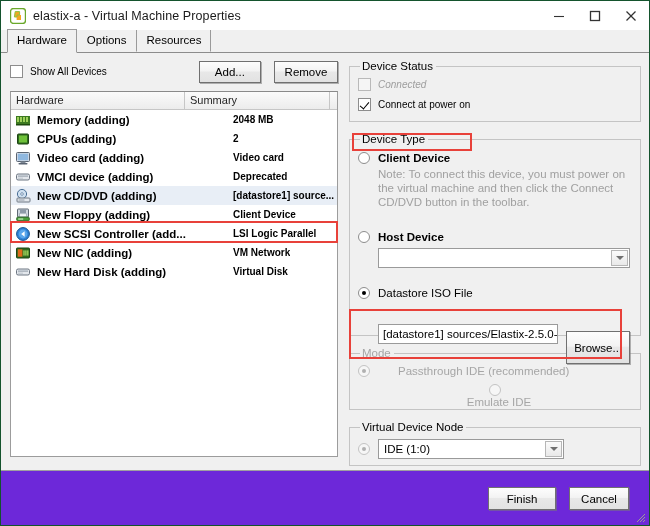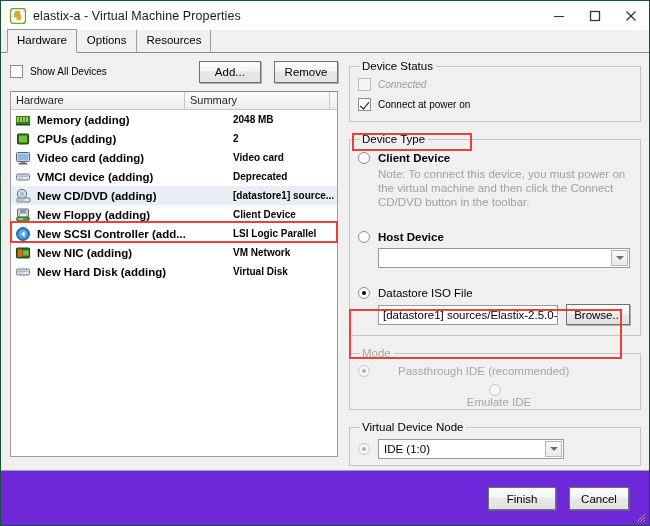--- a/index.html
+++ b/index.html
@@ -550,21 +550,21 @@
               <i></i>
             </span>
         </div>
 
         <div class="rrow" style="margin-top:19px;">
           <span class="radio sel"></span>
           <span class="rlabel normal">Datastore ISO File</span>
         </div>
         <div style="display:flex; align-items:center; margin:5px 0 0 20px; width:252px;">
           <div class="textfield">[datastore1] sources/Elastix-2.5.0-S</div>
-          <button class="btn" style="width:66px; margin-left:8px; height:21px;">Browse...</button>
+          <button class="btn" style="width:66px; margin-left:8px; height:33px;margin-top:27px;">Browse...</button>
         </div>
       </fieldset>
 
       <fieldset class="group disabled" style="height:63px;">
         <legend>Mode</legend>
         <div class="rrow" style="margin-top:2px;gap:20px;">
           <span class="radio disabled sel"></span>
           <span class="rlabel dim">Passthrough IDE (recommended)</span>
         </div>
         <div class="rrow" style="margin-top:7px;flex-direction:column;">

